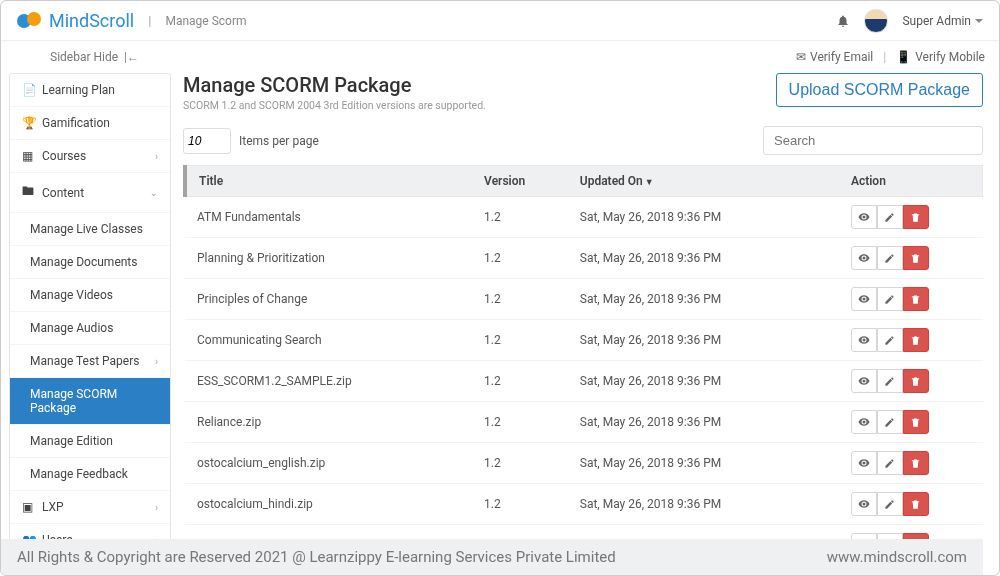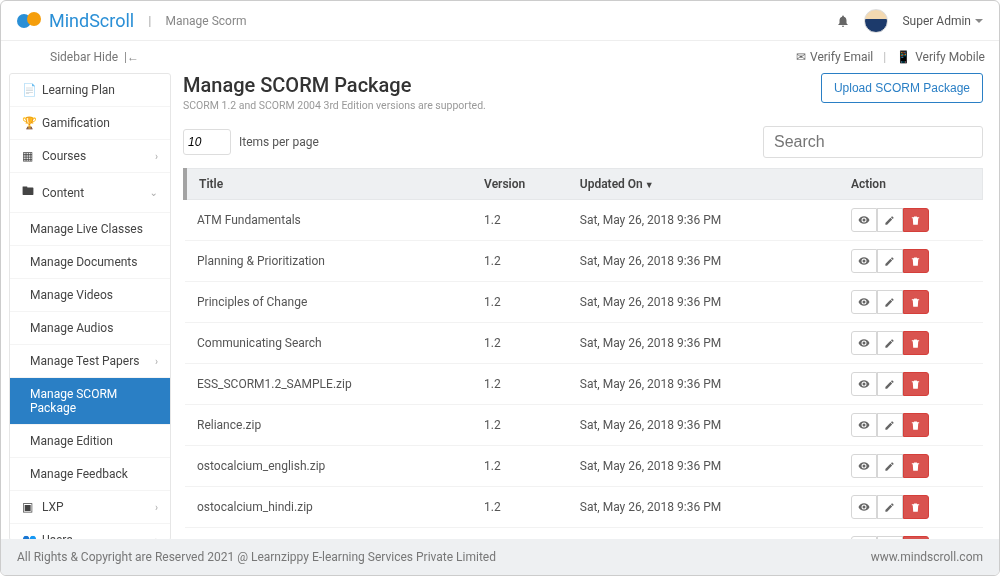--- a/index.html
+++ b/index.html
@@ -27,36 +27,36 @@
 .sidebar { width:162px; border:1px solid #e6e6e6; border-radius:3px; background:#fff; margin-right:8px; overflow:hidden; }
 .s-item { padding:9px 12px; font-size:12px; color:#444; cursor:pointer; display:flex; align-items:center; border-bottom:1px solid #f4f4f4; position:relative; }
 .s-item.sub { padding-left:20px; }
 .s-item.active { background:#2a7fc5; color:#fff; }
 .s-item .chev { margin-left:auto; color:#aaa; font-size:10px; }
 .s-item .icn { width:14px; display:inline-block; margin-right:6px; font-size:12px; }
 .content { flex:1; padding:0 8px 0 4px; position:relative; }
 .page-head { display:flex; align-items:flex-start; }
 .page-title h1 { font-size:20px; font-weight:500; color:#333; }
 .page-title p { font-size:10.5px; color:#999; margin-top:2px; }
-.upload-btn { margin-left:auto; border:1px solid #2a7fc5; color:#2a7fc5; background:#fff; padding:7px 12px; font-size:12px; border-radius:3px; cursor:pointer; }
+.upload-btn { margin-left:auto; border:1px solid #2a7fc5; color:#2a7fc5; background:#fff; padding:7px 12px; font-size:16px; border-radius:3px; cursor:pointer; }
 .controls { margin-top:14px; display:flex; align-items:center; }
 .items-input { width:48px; padding:5px 4px; border:1px solid #ddd; border-radius:3px; font-size:12px; text-align:left;font-style:italic; }
 .items-label { font-size:12px; color:#555; margin-left:8px; }
-.search-input { margin-left:auto; width:220px; padding:6px 10px; border:1px solid #ddd; border-radius:3px; font-size:16px; }
+.search-input { margin-left:auto; width:220px; padding:6px 10px; border:1px solid #ddd; border-radius:3px; font-size:13px; }
 table { width:100%; border-collapse:collapse; margin-top:10px; font-size:12px; }
 thead th { background:#eef0f2; text-align:left; font-weight:600; color:#444; padding:8px 12px; border-top:1px solid #e5e7e9; border-bottom:1px solid #e5e7e9; }
 thead th:first-child { border-left:4px solid #a3a3a3; }
 thead th:last-child { border-right:1px solid #e5e7e9; }
 tbody td { padding:8px 12px; border-bottom:1px solid #f2f2f2; color:#555; }
 .sort-caret { font-size:9px; margin-left:2px; }
 .actions { display:flex; gap:0; }
 .act-btn { width:26px; height:24px; border:1px solid #d6d6d6; background:#fff; display:flex; align-items:center; justify-content:center; cursor:pointer; font-size:11px; color:#666; }
 .act-btn:first-child { border-radius:3px 0 0 3px; }
 .act-btn.del { background:#d9534f; border-color:#d43f3a; color:#fff; border-radius:0 3px 3px 0; }
-.footer { position:absolute; bottom:0; left:0; right:0; height:36px; background:#eef0f2; display:flex; align-items:center; padding:0 16px; font-size:12px; color:#777; }
+.footer { position:absolute; bottom:0; left:0; right:16px; height:36px; background:#eef0f2; display:flex; align-items:center; padding:0 16px; font-size:15px; color:#777; }
 .footer .right { margin-left:auto; }
 svg { display:block; }
 </style>
 </head>
 <body>
 
 <div class="topbar">
   <div class="logo-wrap">
     <span class="logo-icon">
         <span class="c1"></span>

